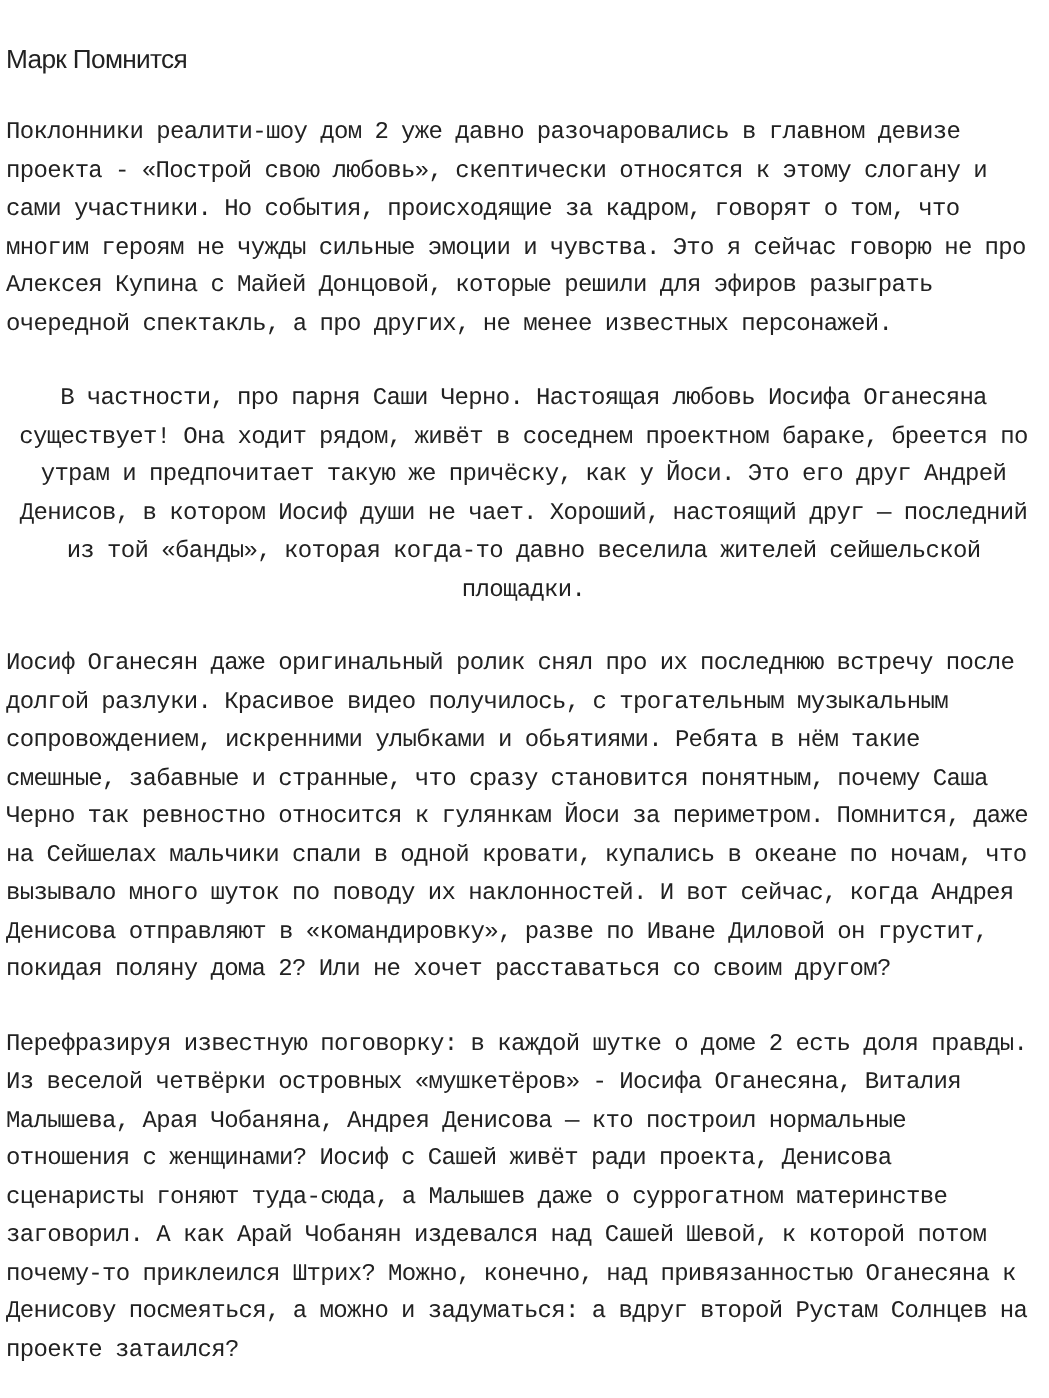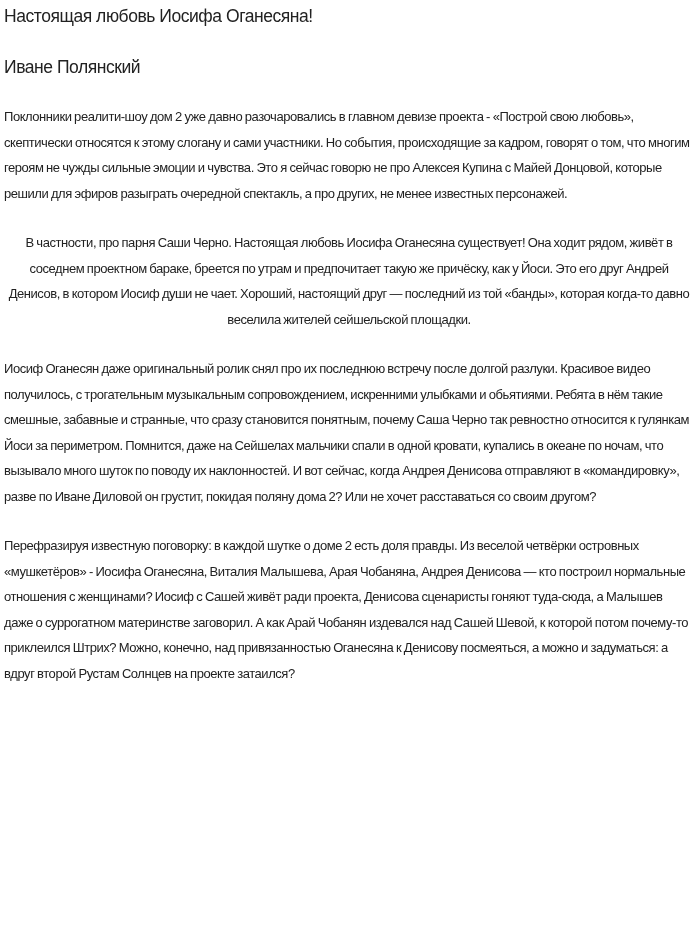--- a/index.html
+++ b/index.html
@@ -28,34 +28,34 @@
       letter-spacing: -0.45px;
     }
     .author {
       margin: 27px 0 0 0;
       font-size: 17.5px;
       line-height: 24px;
       letter-spacing: -0.45px;
     }
     .para {
       margin: 0;
-      font-size: 13px;
+      font-size: 16px;
       line-height: 25.5px;
       letter-spacing: -0.45px;
       word-spacing: -0.5px;
       width: 690px;
+      font-family: Liberation Mono, monospace;
     }
     .p1 { margin-top: 25px; }
     .p2 { margin-top: 24px; text-align: center; }
     .p3 { margin-top: 24px; }
     .p4 { margin-top: 24px; }
   </style>
 </head>
 <body>
 
 <div class="article">
-  <h1 class="title">Настоящая любовь Иосифа Оганесяна!</h1>
-  <p class="author">Иване Полянский</p>
+  <p class="author">Марк Помнится</p>
   <p class="para p1">Поклонники реалити-шоу дом 2 уже давно разочаровались в главном девизе проекта - «Построй свою любовь», скептически относятся к этому слогану и сами участники. Но события, происходящие за кадром, говорят о том, что многим героям не чужды сильные эмоции и чувства. Это я сейчас говорю не про Алексея Купина с Майей Донцовой, которые решили для эфиров разыграть очередной спектакль, а про других, не менее известных персонажей.</p>
   <p class="para p2">В частности, про парня Саши Черно. Настоящая любовь Иосифа Оганесяна существует! Она ходит рядом, живёт в соседнем проектном бараке, бреется по утрам и предпочитает такую же причёску, как у Йоси. Это его друг Андрей Денисов, в котором Иосиф души не чает. Хороший, настоящий друг — последний из той «банды», которая когда-то давно веселила жителей сейшельской площадки.</p>
   <p class="para p3">Иосиф Оганесян даже оригинальный ролик снял про их последнюю встречу после долгой разлуки. Красивое видео получилось, с трогательным музыкальным сопровождением, искренними улыбками и обьятиями. Ребята в нём такие смешные, забавные и странные, что сразу становится понятным, почему Саша Черно так ревностно относится к гулянкам Йоси за периметром. Помнится, даже на Сейшелах мальчики спали в одной кровати, купались в океане по ночам, что вызывало много шуток по поводу их наклонностей. И вот сейчас, когда Андрея Денисова отправляют в «командировку», разве по Иване Диловой он грустит, покидая поляну дома 2? Или не хочет расставаться со своим другом?</p>
   <p class="para p4">Перефразируя известную поговорку: в каждой шутке о доме 2 есть доля правды. Из веселой четвёрки островных «мушкетёров» - Иосифа Оганесяна, Виталия Малышева, Арая Чобаняна, Андрея Денисова — кто построил нормальные отношения с женщинами? Иосиф с Сашей живёт ради проекта, Денисова сценаристы гоняют туда-сюда, а Малышев даже о суррогатном материнстве заговорил. А как Арай Чобанян издевался над Сашей Шевой, к которой потом почему-то приклеился Штрих? Можно, конечно, над привязанностью Оганесяна к Денисову посмеяться, а можно и задуматься: а вдруг второй Рустам Солнцев на проекте затаился?</p>
 </div>
 
 </body></html>

